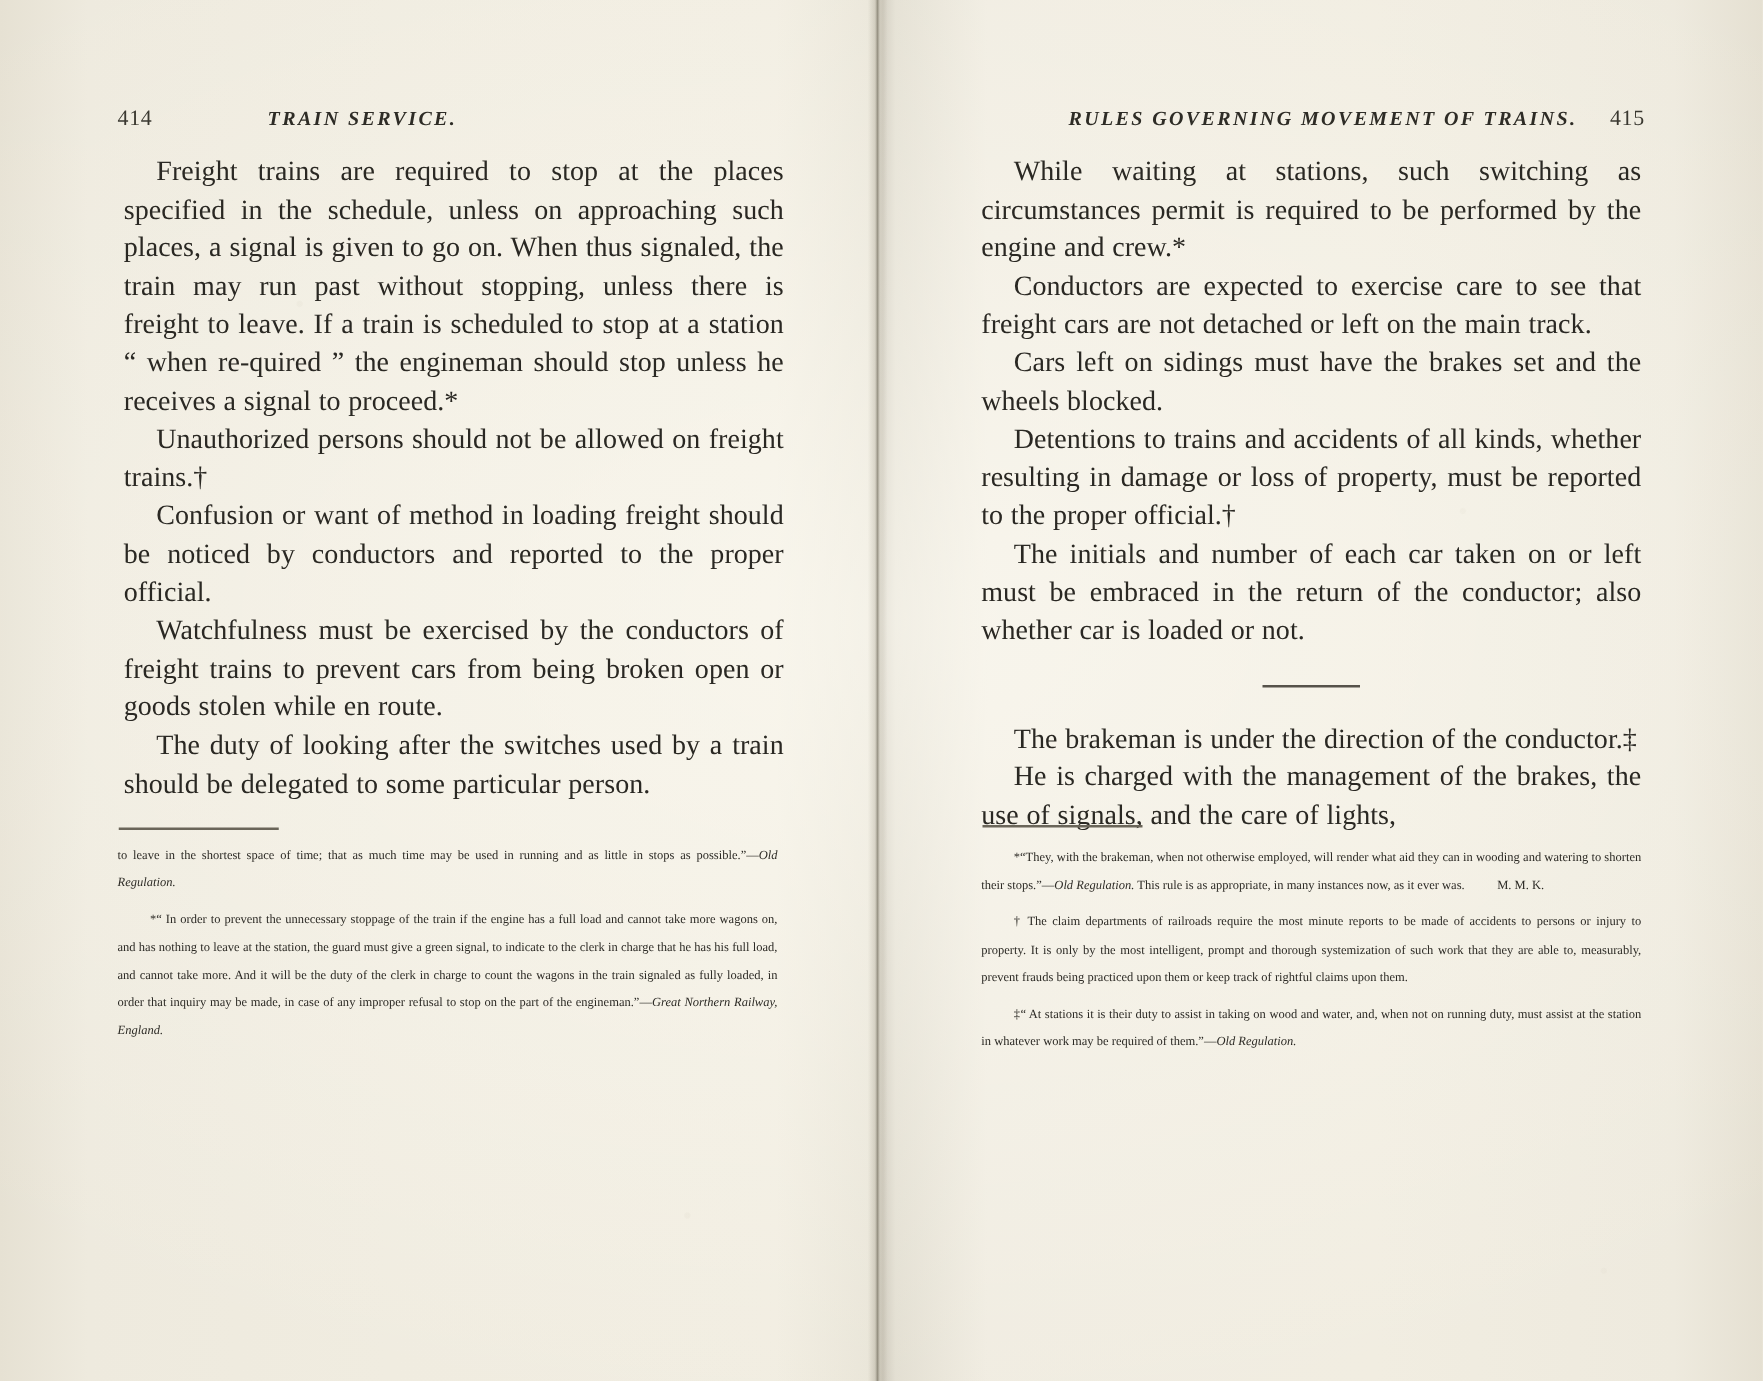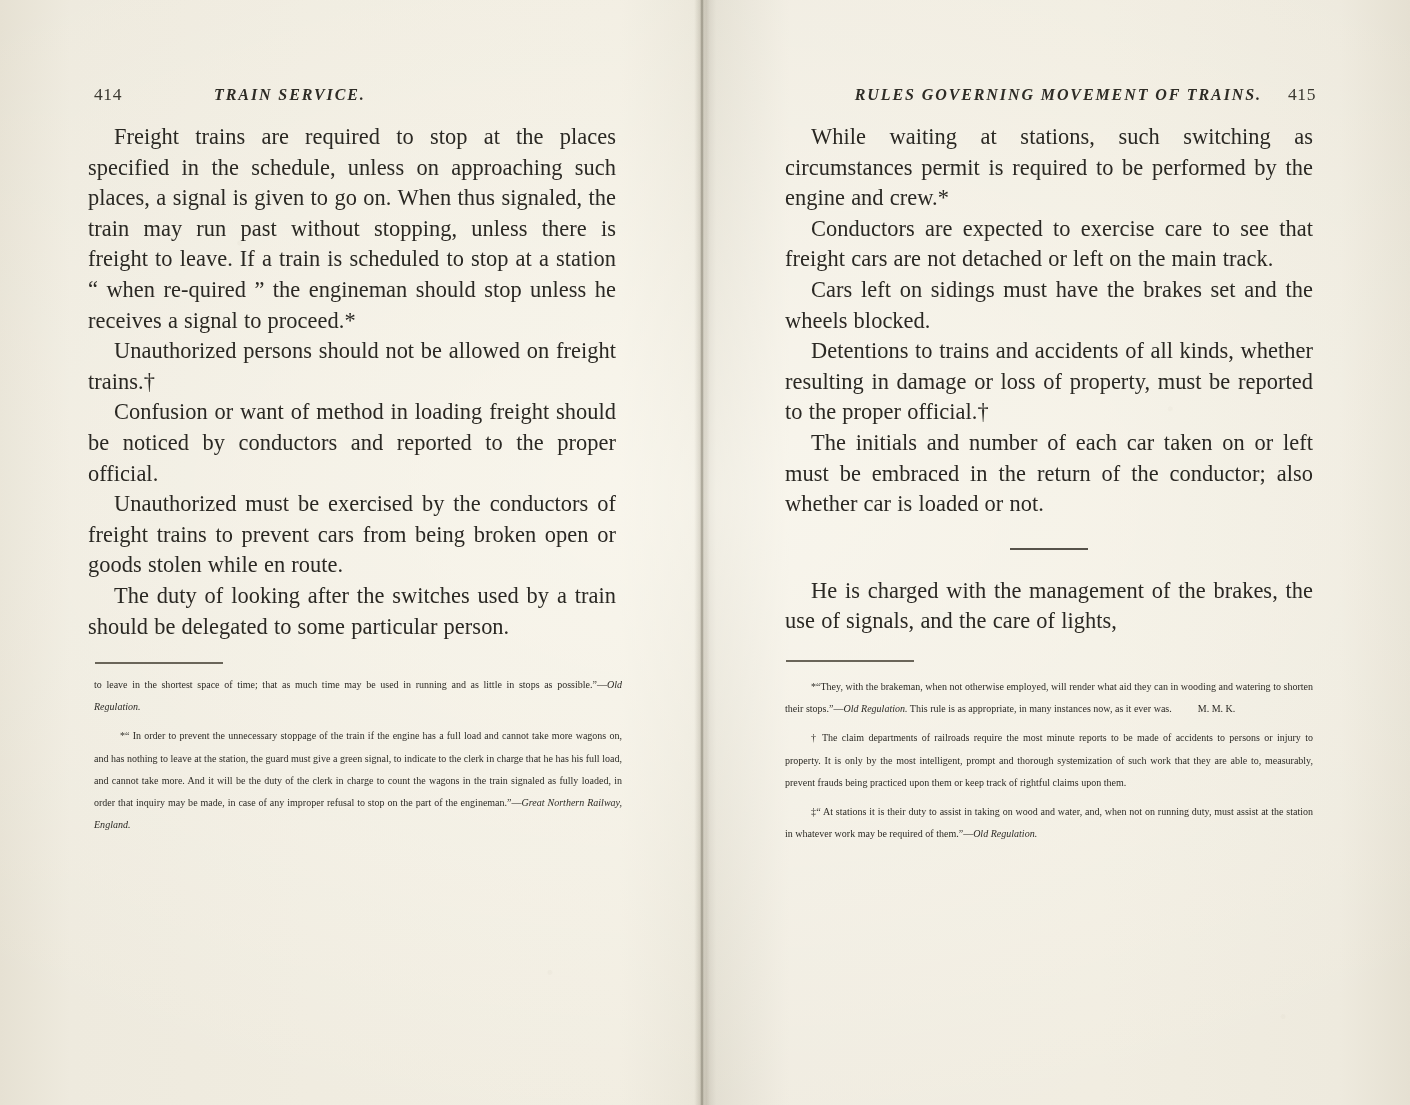--- a/index.html
+++ b/index.html
@@ -98,21 +98,21 @@
   
   .column {
     position: absolute;
     top: 122px;
     width: 528px;
     text-align: justify;
     text-align-last: left;
     -webkit-hyphens: none;
     hyphens: none;
   }
-  .page-left .column { left: 88px; }
+  .page-left .column { left: 99px; }
   .page-right .column { left: 70px; }
 
   .body-text p {
     margin: 0;
     font-size: 22.4px;
     line-height: 30.6px;
     text-indent: 26px;
     letter-spacing: 0.05px;
     word-spacing: 0.5px;
     color: #2a2823;
@@ -169,21 +169,21 @@
 
     <div class="running-head">
       <span class="folio">414</span>
       <span class="head-title">TRAIN SERVICE.</span>
     </div>
 
     <div class="column body-text">
       <p>Freight trains are required to stop at the places specified in the schedule, unless on approaching such places, a signal is given to go on.  When thus signaled, the train may run past without stopping, unless there is freight to leave.  If a train is scheduled to stop at a station “ when re-quired ” the engineman should stop unless he receives a signal to proceed.*</p>
       <p>Unauthorized persons should not be allowed on freight trains.†</p>
       <p>Confusion or want of method in loading freight should be noticed by conductors and reported to the proper official.</p>
-      <p>Unauthorized must be exercised by the conductors of freight trains to prevent cars from being broken open or goods stolen while en route.</p>
+      <p>Watchfulness must be exercised by the conductors of freight trains to prevent cars from being broken open or goods stolen while en route.</p>
       <p>The duty of looking after the switches used by a train should be delegated to some particular person.</p>
     </div>
 
     <div class="footnotes">
       <div class="foot-rule"></div>
 
       <p class="hang"><span>to leave in the shortest space of time; that as much time may be used in running and as little in stops as possible.”—</span><i>Old Regulation.</i></p>
 
       <p class="indent gap"><span>*“ In order to prevent the unnecessary stoppage of the train if the engine has a full load and cannot take more wagons on, and has nothing to leave at the station, the guard must give a green signal, to indicate to the clerk in charge that he has his full load, and cannot take more.  And it will be the duty of the clerk in charge to count the wagons in the train signaled as fully loaded, in order that inquiry may be made, in case of any improper refusal to stop on the part of the engineman.”—</span><i>Great Northern Railway, England.</i></p>
 
@@ -199,20 +199,21 @@
 
     <div class="column body-text">
       <p>While waiting at stations, such switching as circumstances permit is required to be performed by the engine and crew.*</p>
       <p>Conductors are expected to exercise care to see that freight cars are not detached or left on the main track.</p>
       <p>Cars left on sidings must have the brakes set and the wheels blocked.</p>
       <p>Detentions to trains and accidents of all kinds, whether resulting in damage or loss of property, must be reported to the proper official.†</p>
       <p>The initials and number of each car taken on or left must be embraced in the return of the conductor; also whether car is loaded or not.</p>
 
       <div class="section-rule"></div>
 
+      <p>The brakeman is under the direction of the conductor.‡</p>
       <p>He is charged with the management of the brakes, the use of signals, and the care of lights,</p>
     </div>
 
     <div class="footnotes">
       <div class="foot-rule"></div>
 
       <p class="indent"><span>*“They, with the brakeman, when not otherwise employed, will render what aid they can in wooding and watering to shorten their stops.”—</span><i>Old Regulation.</i><span>  This rule is as appropriate, in many instances now, as it ever was.</span><span class="spacer-wide"></span><span>M. M. K.</span></p>
 
       <p class="indent gap">† The claim departments of railroads require the most minute reports to be made of accidents to persons or injury to property.  It is only by the most intelligent, prompt and thorough systemization of such work that they are able to, measurably, prevent frauds being practiced upon them or keep track of rightful claims upon them.</p>
 

